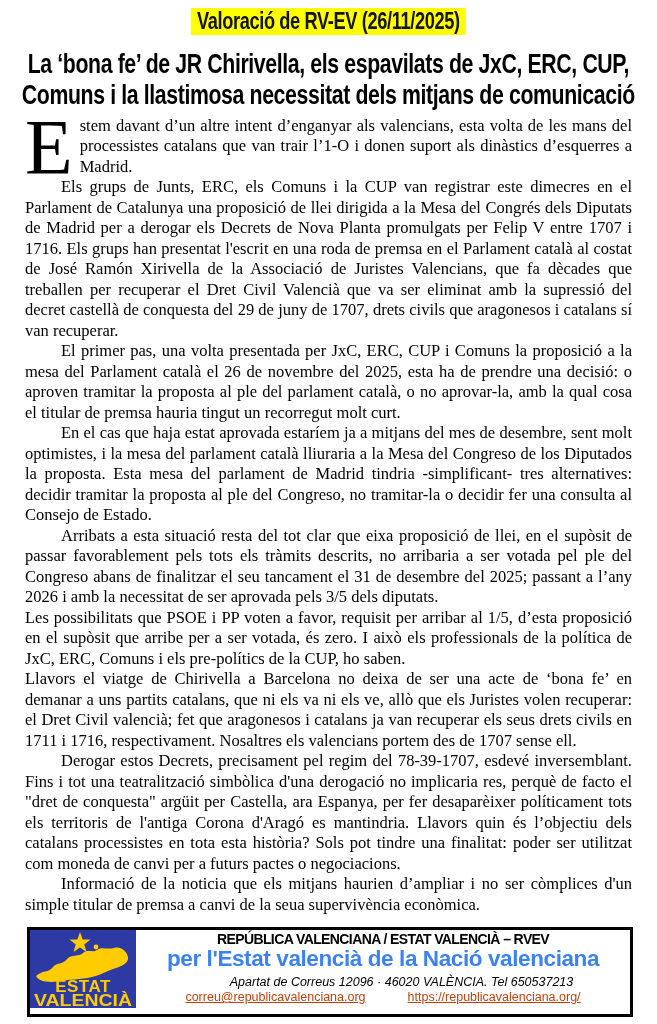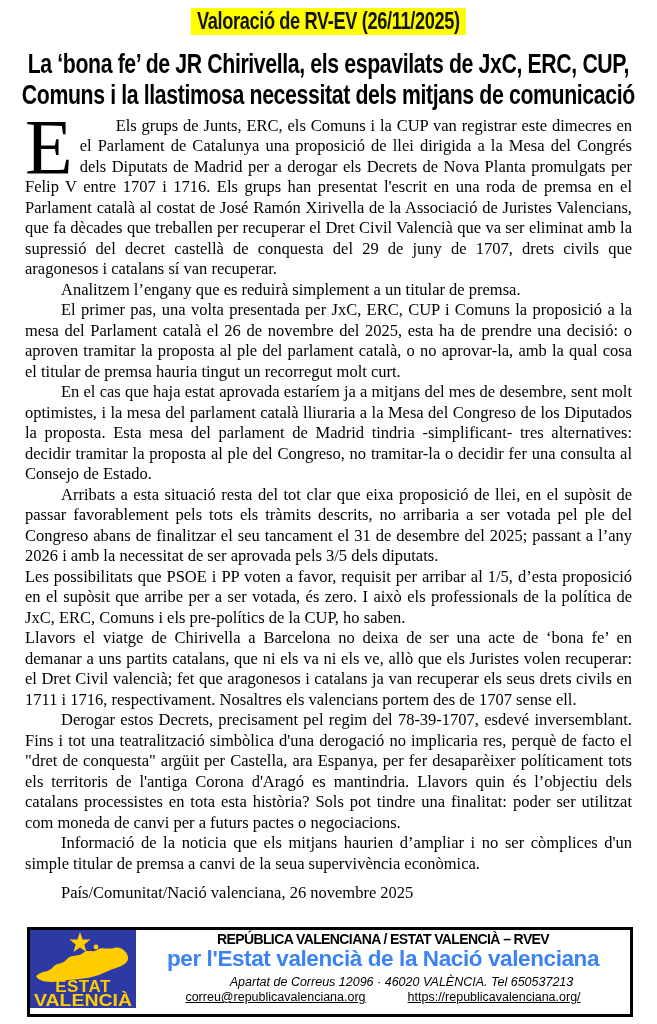--- a/index.html
+++ b/index.html
@@ -112,43 +112,42 @@
   }
   .links-line {
     font-size:12.5px;
     margin-top:1px;
     display:flex;
     justify-content:center;
     gap:42px;
     white-space:nowrap;
   }
   .links-line a {
-    color:#000000;
+    color:#c2410c;
     cursor:pointer;
   }
 </style>
 </head>
 <body>
 
 <div class="page">
 
   <div class="squeeze-wrap badge-row">
     <div class="squeeze">
       <span class="badge">Valoració de RV-EV (26/11/2025)</span>
     </div>
   </div>
 
   <div class="squeeze-wrap">
     <h1 class="squeeze headline" style="margin:2px 0 0 0;">La ‘bona fe’ de  JR Chirivella, els espavilats de JxC, ERC, CUP, Comuns i la llastimosa necessitat dels mitjans de comunicació</h1>
   </div>
 
   <div class="article">
-    <p><span class="dropcap">E</span></p>
+    <p><span class="dropcap">E</span><span>stem davant d’un altre intent d’enganyar als valencians, esta volta de les mans del processistes catalans que van trair l’1-O i donen suport als dinàstics d’esquerres a Madrid.</span></p>
     <p class="indent">Els grups de Junts, ERC, els Comuns i la CUP van registrar este dimecres en el Parlament de Catalunya una proposició de llei dirigida a la Mesa del Congrés dels Diputats de Madrid per a derogar els Decrets de Nova Planta promulgats per Felip V entre 1707 i 1716. Els grups han presentat l'escrit en una roda de premsa en el Parlament català al costat de José Ramón Xirivella de la Associació de Juristes Valencians, que fa dècades que treballen per recuperar el Dret Civil Valencià que va ser eliminat amb la supressió del decret castellà de conquesta del 29 de juny de 1707, drets civils que aragonesos i catalans sí van recuperar.</p>
-    <p class="indent">Analitzem l’engany que es reduirà simplement a un titular de premsa.</p>
     <p class="indent">El primer pas, una volta presentada per JxC, ERC, CUP i Comuns la proposició a la mesa del Parlament català el 26 de novembre del 2025, esta ha de prendre una decisió: o aproven tramitar la proposta al ple del parlament català, o no aprovar-la, amb la qual cosa el titular de premsa hauria tingut un recorregut molt curt.</p>
     <p class="indent">En el cas que haja estat aprovada estaríem ja a mitjans del mes de desembre, sent molt optimistes, i la mesa del parlament català lliuraria a la Mesa del Congreso de los Diputados la proposta. Esta mesa del parlament de Madrid tindria -simplificant- tres alternatives: decidir tramitar la proposta al ple del Congreso, no tramitar-la o decidir fer una consulta al Consejo de Estado.</p>
     <p class="indent">Arribats a esta situació resta del tot clar que eixa proposició de llei, en el supòsit de passar favorablement pels tots els tràmits descrits, no arribaria a ser votada pel ple del Congreso abans de finalitzar el seu tancament el 31 de desembre del 2025; passant a l’any 2026 i amb la necessitat de ser aprovada pels 3/5 dels diputats.</p>
     <p>Les possibilitats que PSOE i PP voten a favor, requisit per arribar al 1/5, d’esta proposició en el supòsit que arribe per a ser votada, és zero. I això els professionals de la política de JxC, ERC, Comuns i els pre-polítics de la CUP, ho saben.</p>
     <p>Llavors el viatge de Chirivella a Barcelona no deixa de ser una acte de ‘bona fe’ en demanar a uns partits catalans, que ni els va ni els ve, allò que els Juristes volen recuperar: el Dret Civil valencià; fet que aragonesos i catalans ja van recuperar els seus drets civils en 1711 i 1716,  respectivament. Nosaltres els valencians portem des de 1707 sense ell.</p>
     <p class="indent">Derogar estos Decrets, precisament pel regim del 78-39-1707, esdevé inversemblant. Fins i tot una teatralització simbòlica d'una derogació no implicaria res, perquè de facto el "dret de conquesta" argüit per Castella, ara Espanya, per fer desaparèixer políticament tots els territoris de l'antiga Corona d'Aragó es mantindria. Llavors quin és l’objectiu dels catalans processistes en tota esta història? Sols pot tindre una finalitat: poder ser utilitzat com moneda de canvi per a futurs pactes o negociacions.</p>
     <p class="indent">Informació de la noticia que els mitjans haurien d’ampliar i no ser còmplices d'un simple titular de premsa a canvi de la seua supervivència econòmica.</p>
   </div>
 
   <div class="dateline">País/Comunitat/Nació valenciana, 26 novembre 2025</div>

